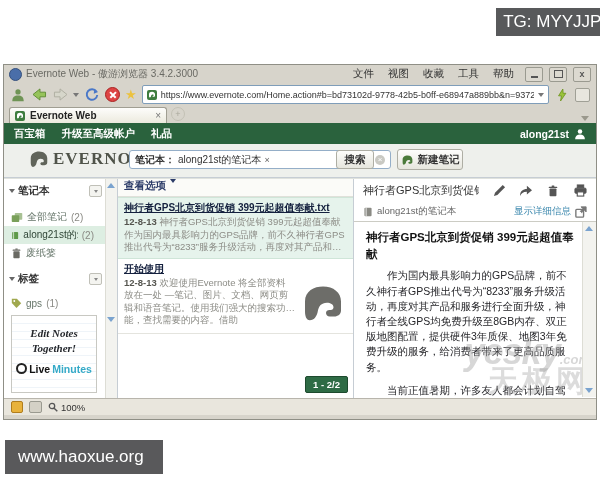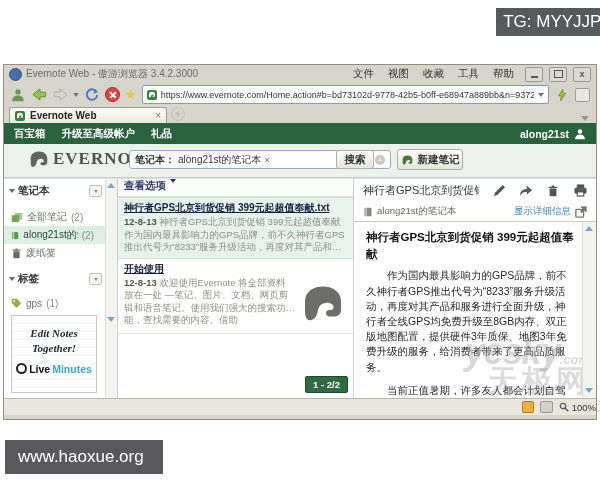--- a/index.html
+++ b/index.html
@@ -127,21 +127,21 @@
   .p-content p{margin:0 0 8px 0;text-indent:2em;}
   .pscroll{position:absolute;right:0;top:43px;bottom:1px;width:13px;background:#f3f3ef;border-left:1px solid #ddddd5;}
   .pscroll .chev{position:absolute;left:2px;}
   
   .wm{position:absolute;right:6px;bottom:2px;pointer-events:none;text-align:right;line-height:1;}
   .wm-en{font-size:36px;font-weight:bold;font-style:italic;color:rgba(150,150,150,.38);letter-spacing:-1px;}
   .wm-com{font-size:13px;font-weight:bold;font-style:italic;color:rgba(150,150,150,.38);}
   .wm-cn{font-size:30px;font-weight:bold;color:rgba(140,140,140,.30);letter-spacing:4px;margin-top:-4px;}
   
   .statusbar{height:16px;background:#e9e6dd;border-top:1px solid #b8b5ac;display:flex;align-items:center;
-             justify-content:flex-end;gap:6px;padding:0 0;flex:none;}
+             justify-content:flex-start;gap:6px;padding:0 7px;flex:none;}
   .st-ic1{width:10px;height:10px;background:#e8b23c;border:1px solid #b07d1e;border-radius:2px;}
   .st-ic2{width:11px;height:10px;background:#d4d1c6;border:1px solid #9a9a90;border-radius:2px;}
   .st-zoom{font-size:9.5px;color:#333;display:flex;align-items:center;gap:3px;}
   .frame-pad{height:4px;}
   svg{display:block;}
 </style>
 </head>
 <body>
 
 <svg width="0" height="0" style="position:absolute">

